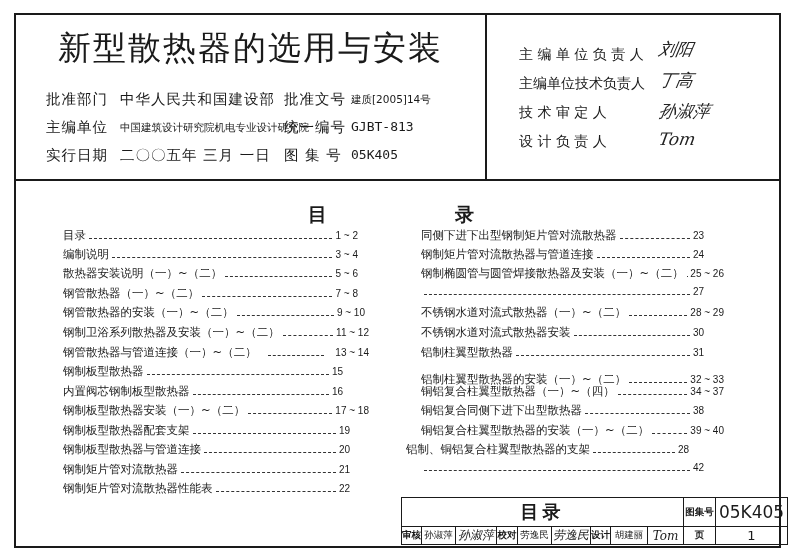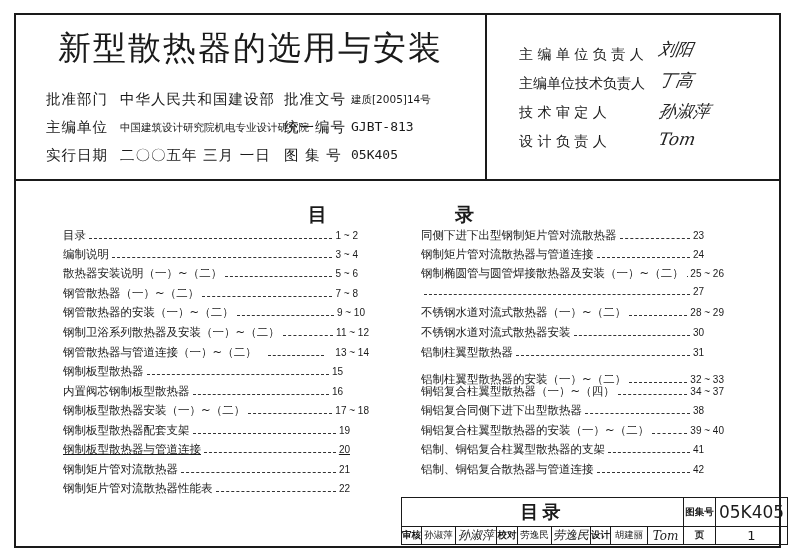--- a/index.html
+++ b/index.html
@@ -128,21 +128,21 @@
   <div class="toc-item" style="left:63px; top:403px; width:306px;">
       <span class="t">钢制板型散热器安装（一）~（二）</span>
       <span class="d"></span>
       <span class="p">17 ~ 18</span>
     </div>
   <div class="toc-item" style="left:63px; top:423px; width:287px;">
       <span class="t">钢制板型散热器配套支架</span>
       <span class="d"></span>
       <span class="p">19</span>
     </div>
-  <div class="toc-item" style="left:63px; top:442px; width:287px;text-decoration:underline;">
+  <div class="toc-item" style="left:63px; top:442px; width:287px;">
       <span class="t">钢制板型散热器与管道连接</span>
       <span class="d"></span>
       <span class="p">20</span>
     </div>
   <div class="toc-item" style="left:63px; top:462px; width:287px;">
       <span class="t">钢制矩片管对流散热器</span>
       <span class="d"></span>
       <span class="p">21</span>
     </div>
   <div class="toc-item" style="left:63px; top:481px; width:287px;">
@@ -200,27 +200,26 @@
   <div class="toc-item" style="left:421px; top:403px; width:283px;">
       <span class="t">铜铝复合同侧下进下出型散热器</span>
       <span class="d"></span>
       <span class="p">38</span>
     </div>
   <div class="toc-item" style="left:421px; top:423px; width:303px;">
       <span class="t">铜铝复合柱翼型散热器的安装（一）~（二）</span>
       <span class="d"></span>
       <span class="p">39 ~ 40</span>
     </div>
-  <div class="toc-item" style="left:421px; top:442px; width:283px;">
+  <div class="toc-item" style="left:406px; top:442px; width:283px;">
       <span class="t">铝制、铜铝复合柱翼型散热器的支架</span>
       <span class="d"></span>
-      <span class="p">41</span>
+      <span class="p">28</span>
     </div>
   <div class="toc-item" style="left:421px; top:462px; width:283px;">
-      <span class="t">铝制、铜铝复合散热器与管道连接</span>
       <span class="d"></span>
       <span class="p">42</span>
     </div>
 </div>
 
 <table class="tb">
   <tbody>
       <tr style="height:29px;">
     <td colspan="9" class="big" style="width:273px;">目录</td>
     <td class="lbl" style="width:31px;">图集号</td>

